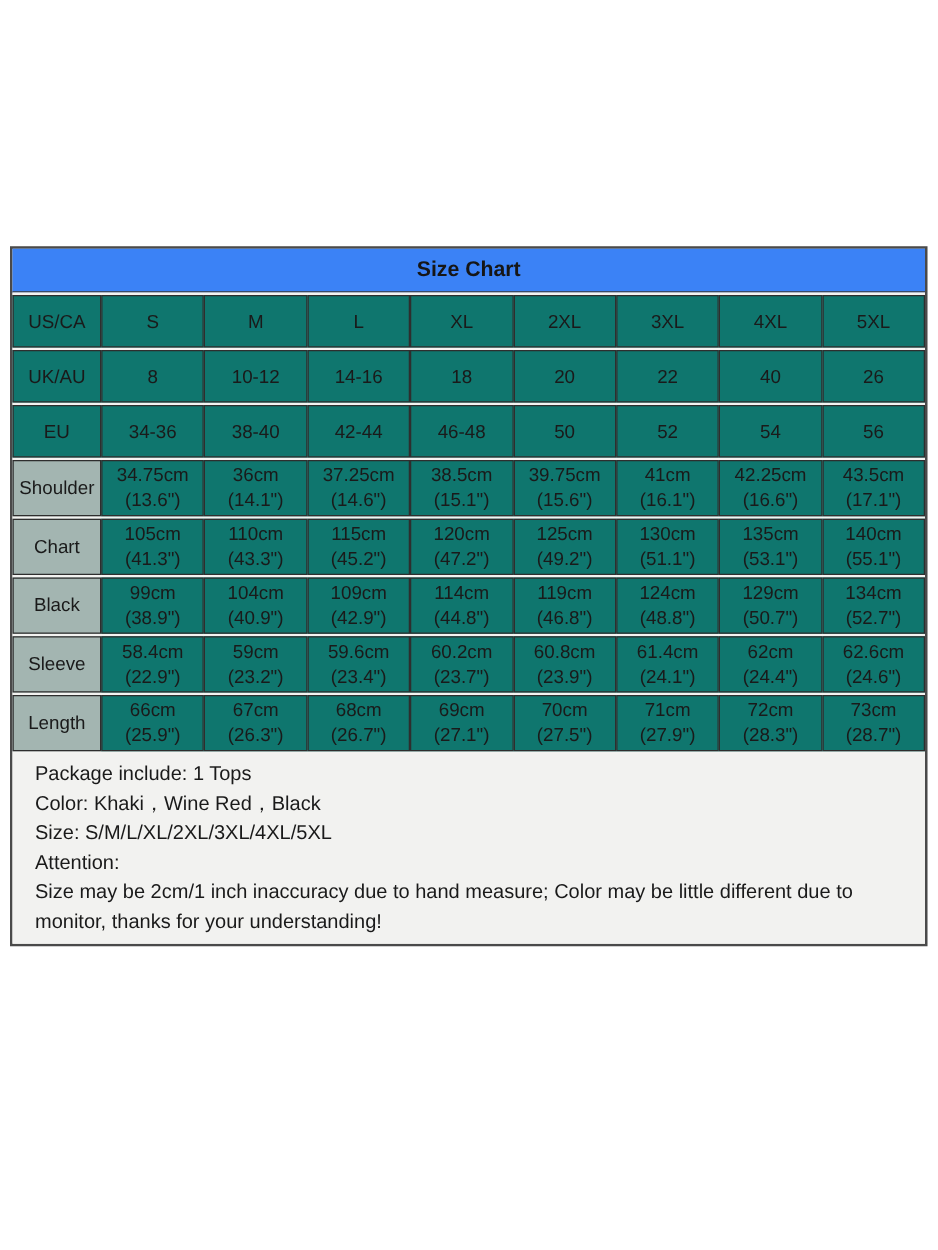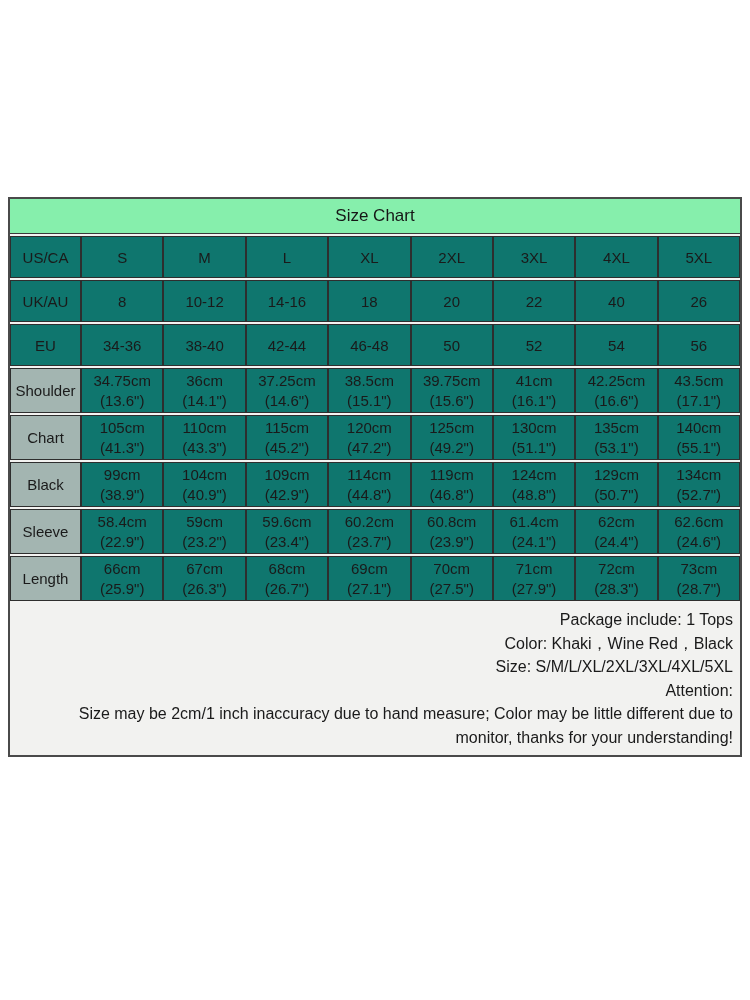--- a/index.html
+++ b/index.html
@@ -27,22 +27,23 @@
     box-sizing: border-box;
     border: 2px solid #4a4a4a;
     background: #f3f3f1;
   }
   .title-bar {
     height: 34px;
     line-height: 34px;
     text-align: center;
     font-size: 17px;
     color: #161616;
-    background: #86efac;
+    background: #3b82f6;
     border-bottom: 1px solid #3a3a3a;
+    font-weight: bold;
   }
   table.size-table {
     width: 100%;
     table-layout: fixed;
     border-collapse: separate;
     border-spacing: 0 2px;
     background: #f3f3f1;
   }
   table.size-table col.label-col { width: 71px; }
   table.size-table td {
@@ -56,21 +57,20 @@
   }
   tr.row-size td { height: 40px; background: #0f766e; }
   tr.row-measure td { height: 43px; background: #0f766e; line-height: 20px; }
   tr.row-measure td.label-cell { background: #a3b5b1; line-height: normal; }
   .footer-block {
     background: #f2f2f0;
     padding: 5px 7px 6px 18px;
     font-size: 16px;
     line-height: 23.5px;
     color: #1a1a1a;
-    text-align: right;
   }
   .footer-line { white-space: normal; }
 </style>
 </head>
 <body>
 
 <div class="page">
   <div class="chart-box">
 
     <div class="title-bar">Size Chart</div>

